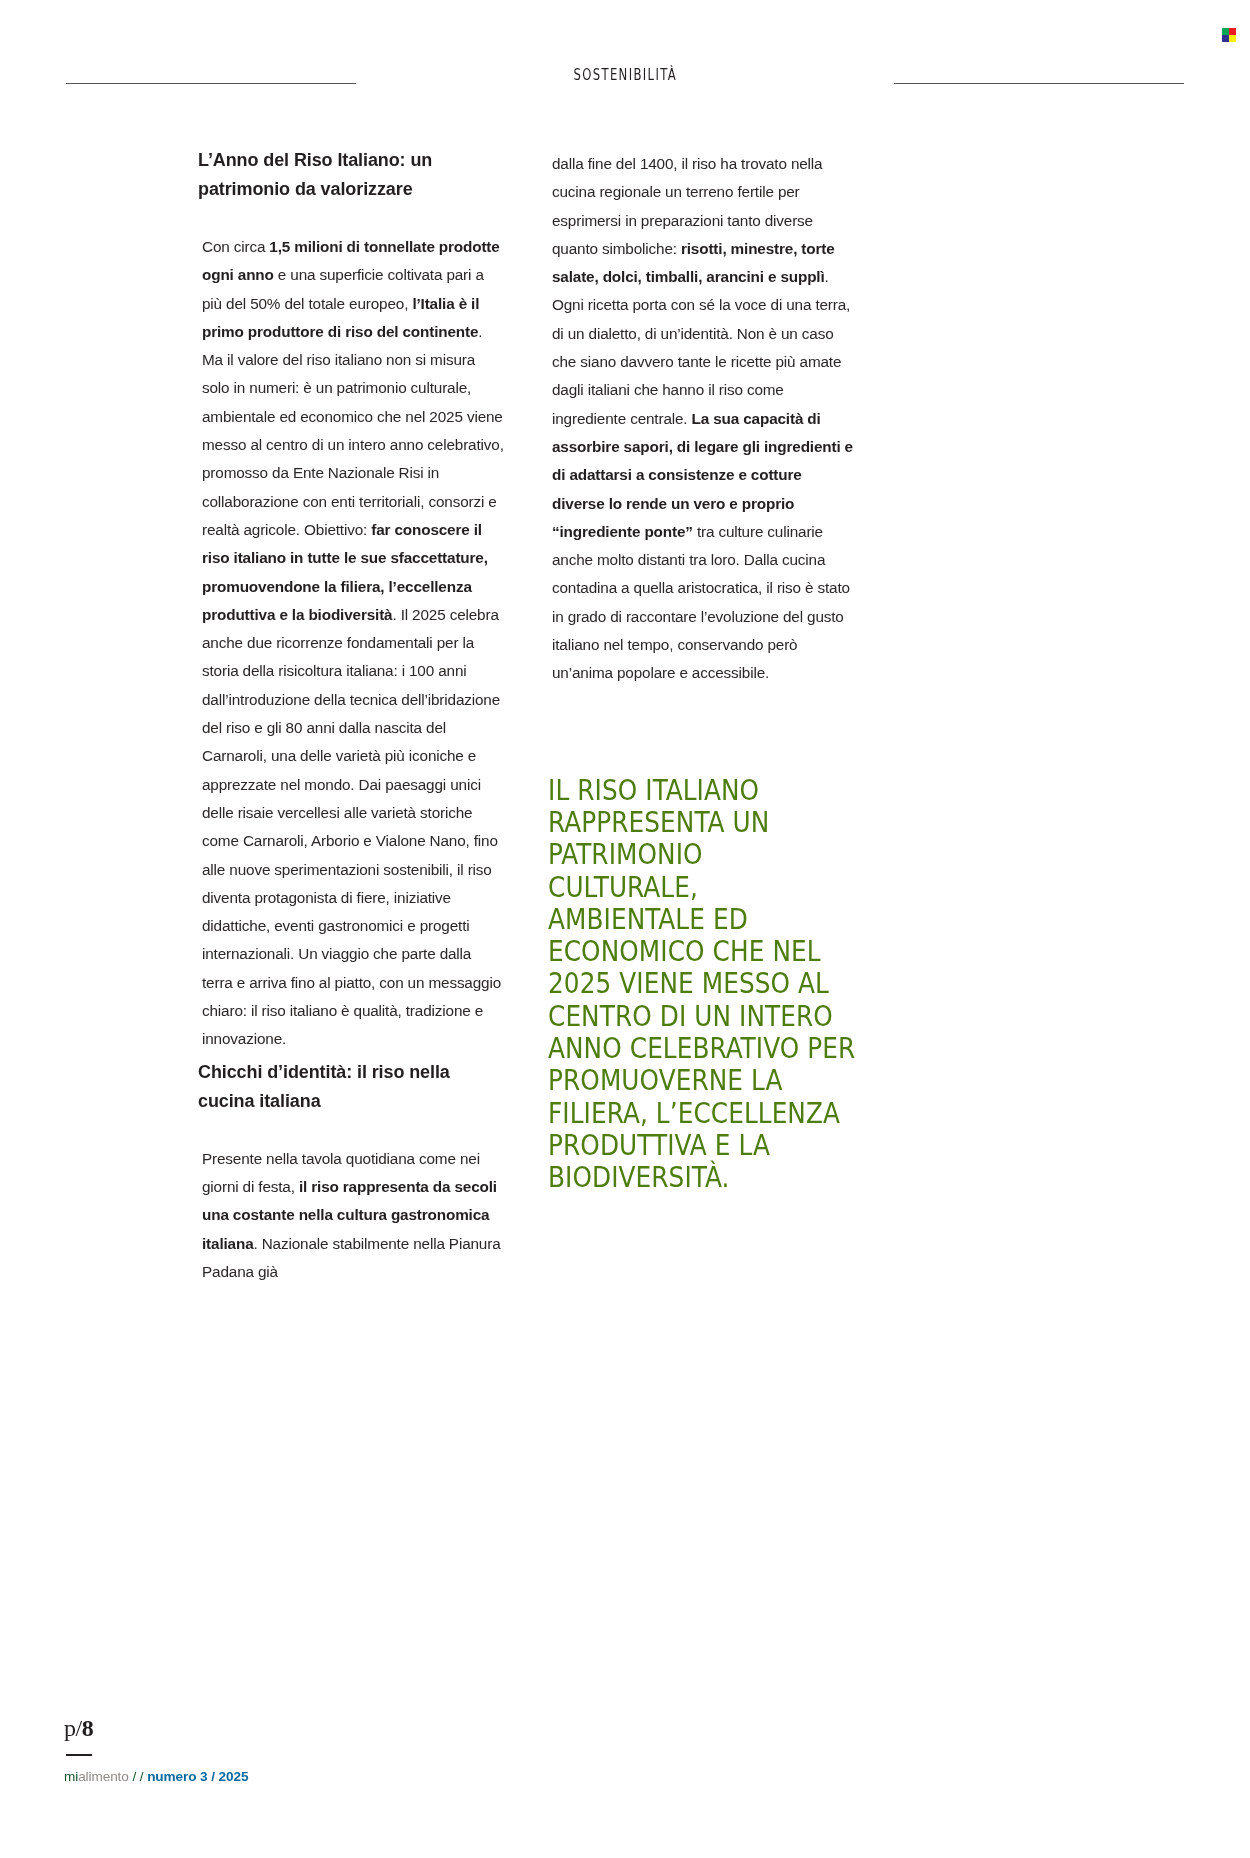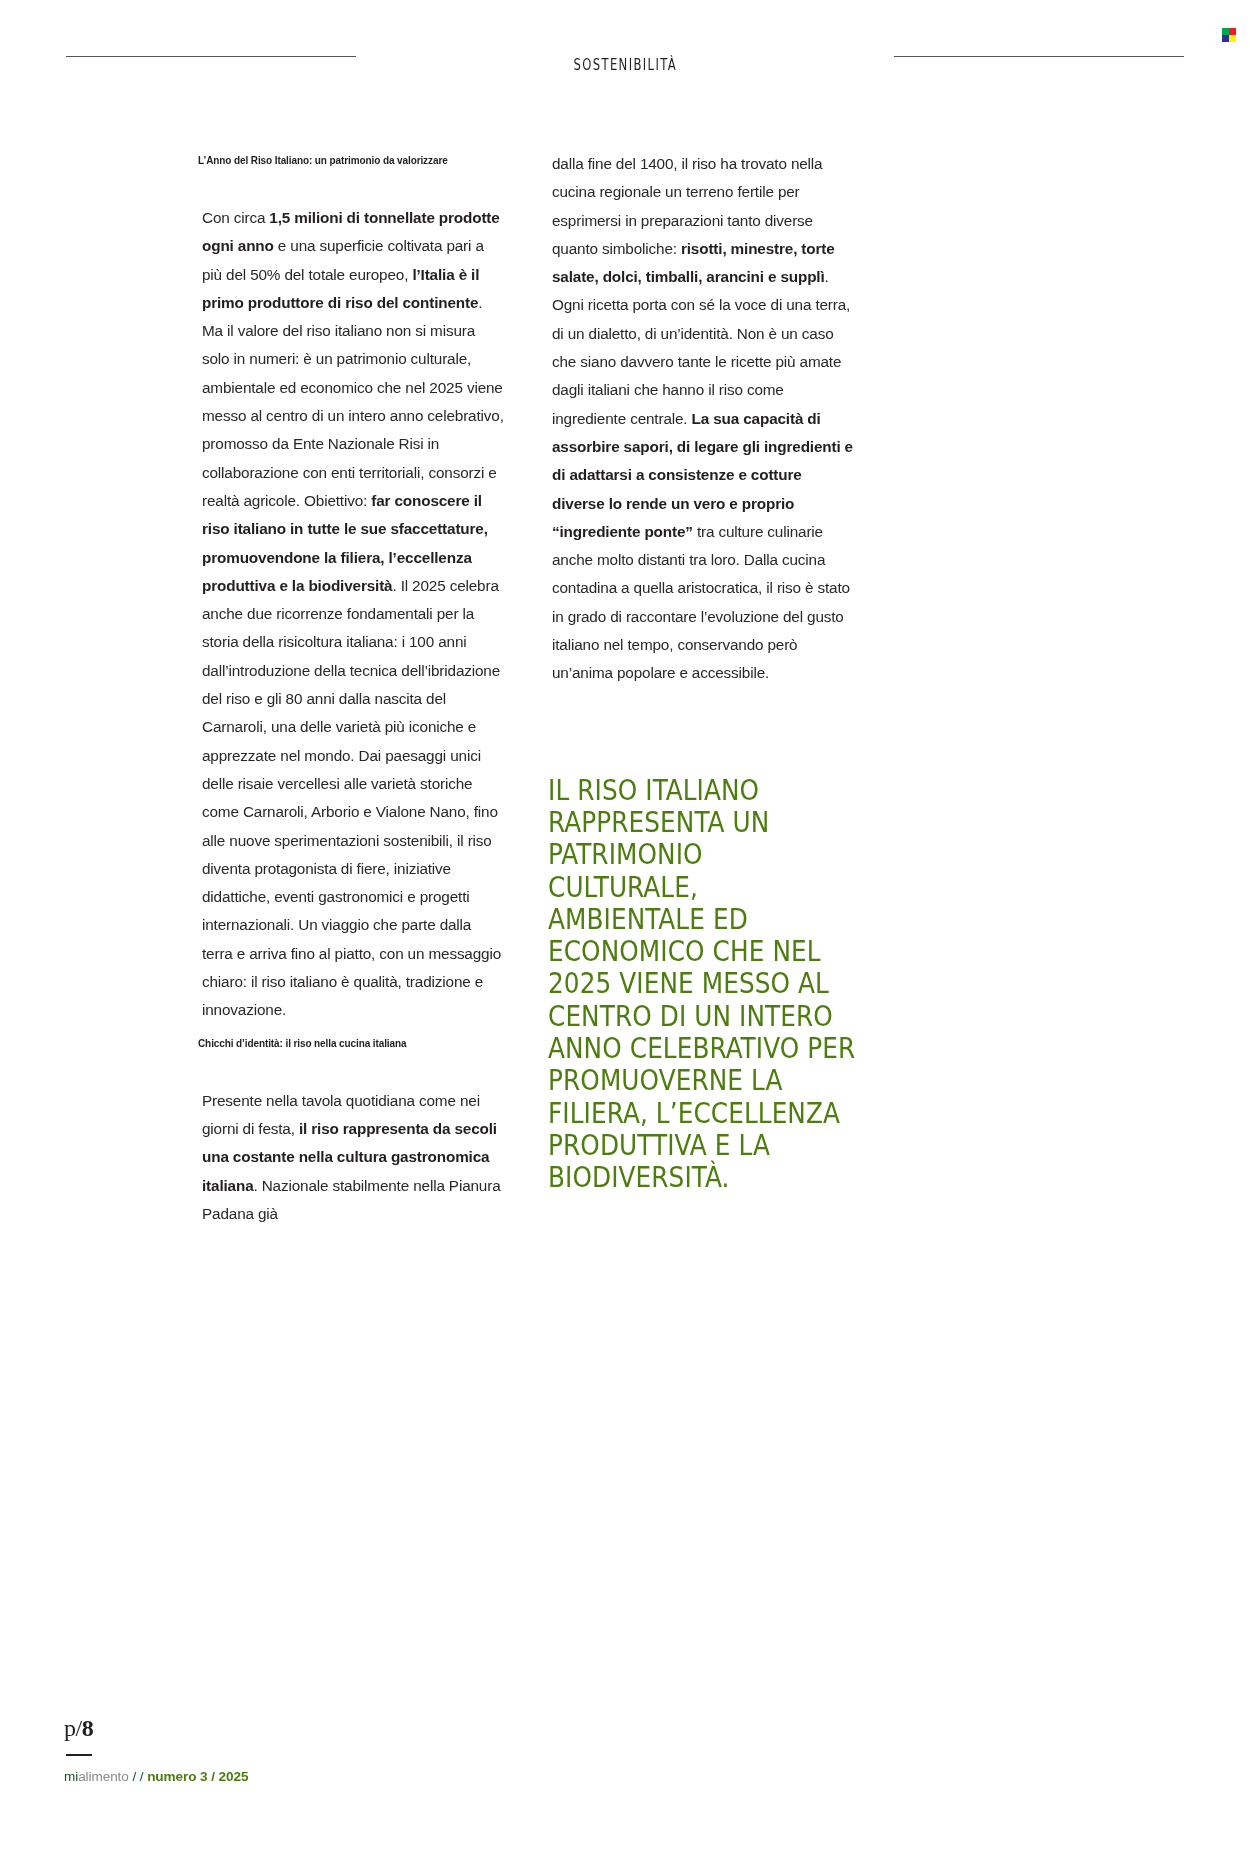--- a/index.html
+++ b/index.html
@@ -26,21 +26,21 @@
     grid-template-rows: 1fr 1fr;
   }
   .colormark i { display: block; }
 
   
   .runhead {
     position: absolute;
     top: 56px; left: 66px; right: 66px;
     height: 28px;
     display: flex;
-    align-items: flex-start;
+    align-items: flex-end;
     gap: 0;
   }
   .runhead .rule {
     height: 1px;
     background: #555;
     flex: 0 0 290px;
   }
   .runhead .rule.left  { margin-right: auto; }
   .runhead .rule.right { margin-left: auto; }
   .runhead .kicker {
@@ -60,21 +60,21 @@
     top: 146px;
     left: 198px;
     width: 660px;
     display: flex;
     gap: 40px;
     align-items: flex-start;
   }
   .col { width: 310px; }
 
   h2.subhead {
-    font-size: 10px;
+    font-size: 18px;
     line-height: 29px;
     font-weight: 700;
     margin: 0 0 29px 0;
     letter-spacing: -0.1px;
   }
   p.body {
     font-size: 15.3px;
     line-height: 28.3px;
     margin: 4px;
     letter-spacing: -0.15px;
@@ -117,21 +117,21 @@
     background: #231f20;
     margin: 10px 0 12px 2px;
   }
   .folio .imprint {
     font-size: 13.6px;
     line-height: 18px;
     letter-spacing: -0.1px;
     color: #8e8b88;
   }
   .folio .imprint .dark { color: #14532d; }
-  .folio .imprint b { font-weight: 700; color: #4d7c0f; }
+  .folio .imprint b { font-weight: 700; color: #0369a1; }
 </style>
 </head>
 <body>
 
 <div class="colormark">
   <i style="background:#00a651"></i>
   <i style="background:#ed1c24"></i>
   <i style="background:#2e3192"></i>
   <i style="background:#fff200"></i>
 </div>

